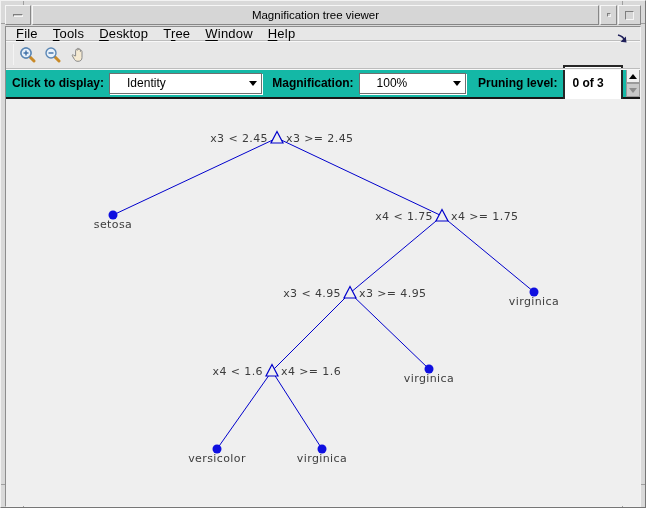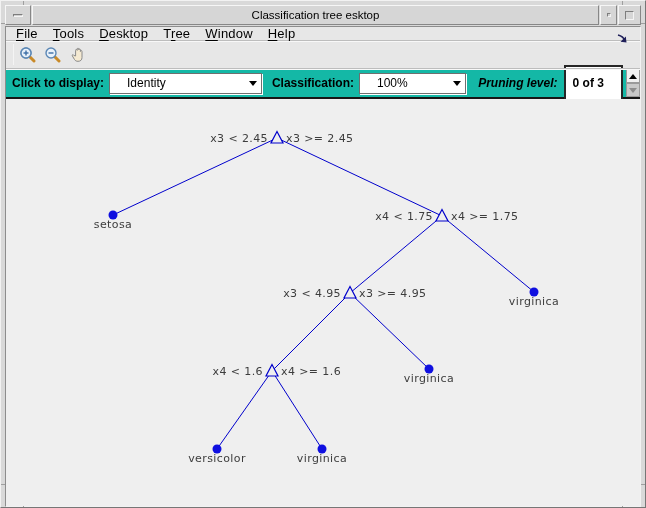--- a/index.html
+++ b/index.html
@@ -77,21 +77,21 @@
   <div class="seam" style="right:22px;bottom:0;width:1px;height:4px;"></div>
   <div class="seam" style="left:0;top:22px;width:4px;height:1px;"></div>
   <div class="seam" style="right:0;top:22px;width:4px;height:1px;"></div>
   <div class="seam" style="left:0;bottom:22px;width:4px;height:1px;"></div>
   <div class="seam" style="right:0;bottom:22px;width:4px;height:1px;"></div>
 
   <div class="titlebar">
     <div class="tb-btn raised">
       <div class="glyph-dash"></div>
     </div>
-    <div class="title raised">Classification tree esktop</div>
+    <div class="title raised">Magnification tree viewer</div>
     <div class="tb-btn small raised">
       <div class="glyph-dot"></div>
     </div>
     <div class="tb-btn max raised">
       <div class="glyph-square"></div>
     </div>
   </div>
 
   <div class="content">
 
@@ -134,28 +134,28 @@
     </div>
 
     <div class="controlbar">
       <span class="ctl-label">Click to display:</span>
       <div class="combo" style="width:163px;">
         <span class="combo-value">Identity</span>
         <span class="combo-arrow">
             <span class="tri-down"></span>
           </span>
       </div>
-      <span class="ctl-label" style="margin-left:10px;">Classification:</span>
+      <span class="ctl-label" style="margin-left:10px;">Magnification:</span>
       <div class="combo" style="width:114px;gap:28px;">
         <span class="combo-value">100%</span>
         <span class="combo-arrow">
             <span class="tri-down"></span>
           </span>
       </div>
-      <span class="ctl-label" style="margin-left:12px;font-style:italic;">Pruning level:</span>
+      <span class="ctl-label" style="margin-left:12px;">Pruning level:</span>
       <div class="pruning-box">
         <span>0 of 3</span>
       </div>
       <div class="spinner">
         <div class="spin-btn">
             <span class="tri-up"></span>
           </div>
         <div class="spin-btn disabled">
             <span class="tri-down"></span>
           </div>

